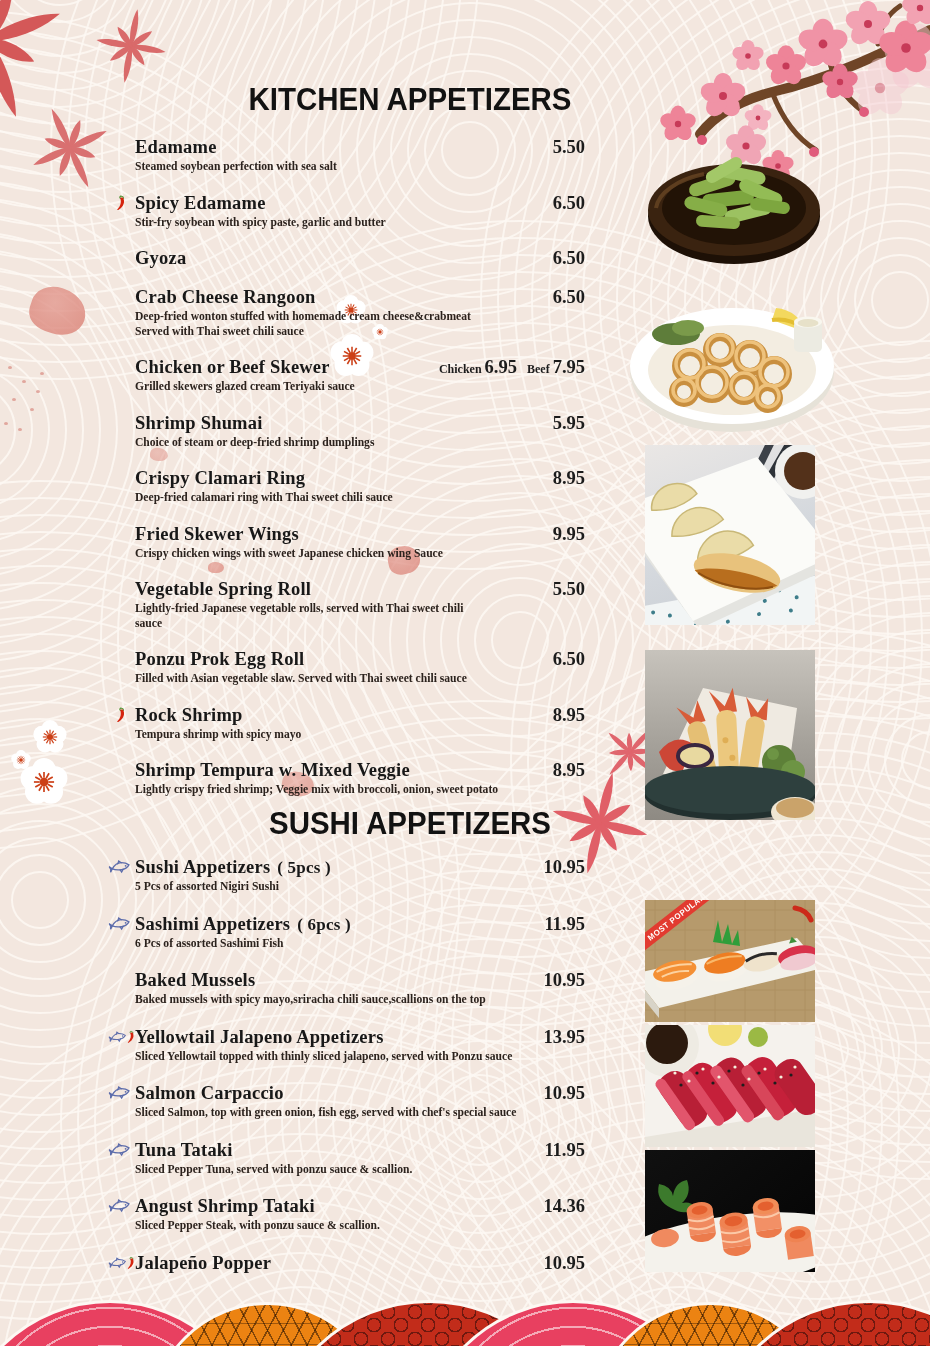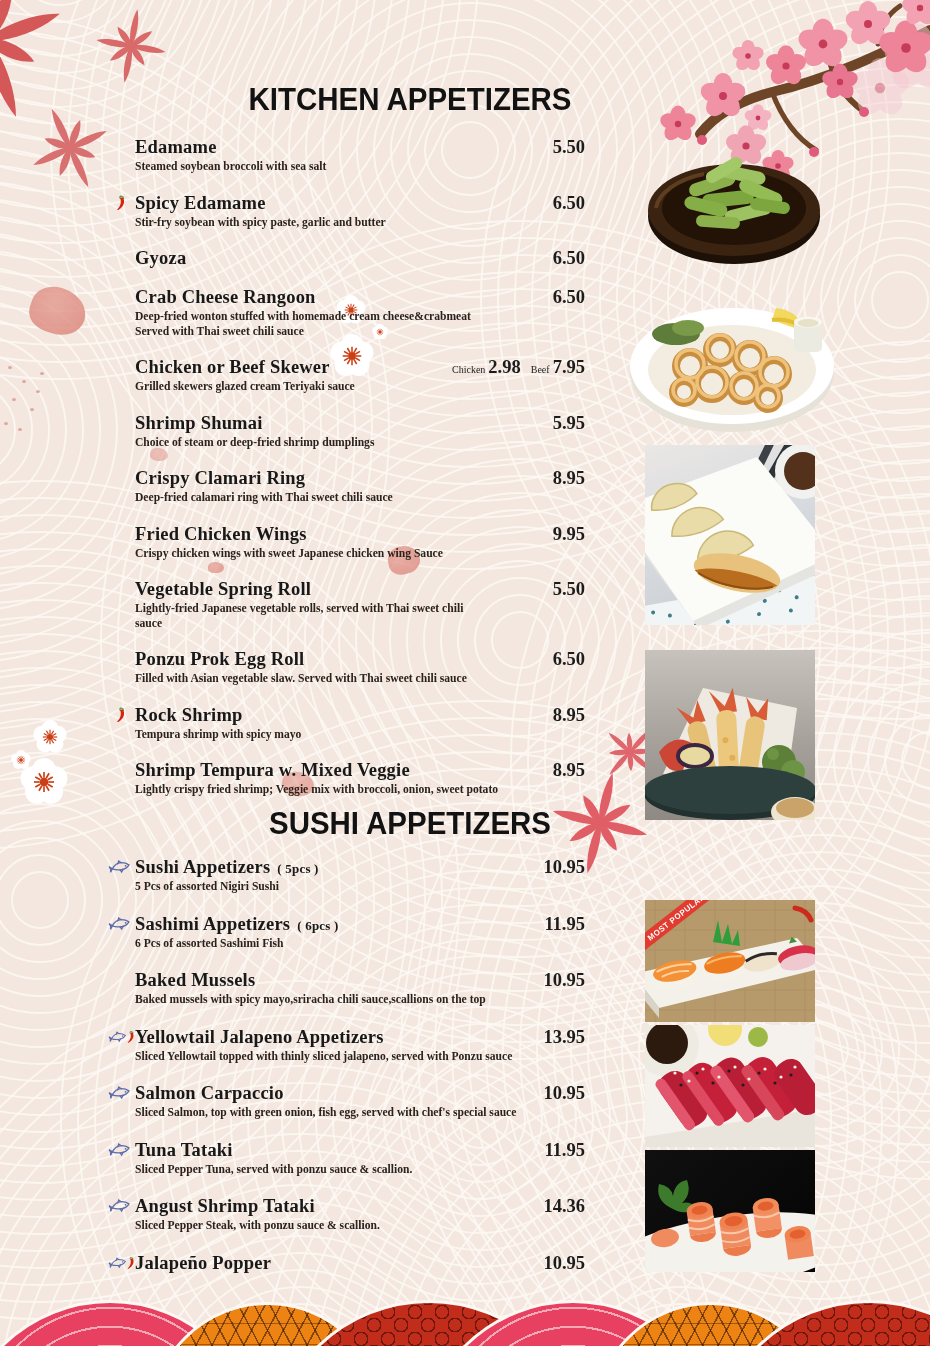--- a/index.html
+++ b/index.html
@@ -19,23 +19,23 @@
   #title-kitchen{top:82px;}
   #title-sushi{top:806px;}
   
   .items{position:absolute; left:108px; width:477px;}
   #items-0{top:137px;}
   #items-1{top:857px;}
   .mi{position:relative; padding-left:27px; margin-bottom:18px;}
   #items-1 .mi{margin-bottom:19px;}
   .l1{display:flex; justify-content:space-between; align-items:baseline;gap:40px;}
   .nm{font-size:18.5px; font-weight:700; color:#181818; letter-spacing:.2px; white-space:nowrap;}
-  .sf{font-size:13px; font-weight:700; margin-left:7px;}
+  .sf{font-size:17px; font-weight:700; margin-left:7px;}
   .pr{font-size:18.5px; font-weight:700; white-space:nowrap;}
-  .pl{font-size:10px; font-weight:400; margin-right:3px;text-align:right;}
+  .pl{font-size:12px; font-weight:700; margin-right:3px;text-align:right;}
   .pv{font-size:18.5px; font-weight:700;}
   .pv.first{margin-right:10px;}
   .ds{font-size:11.6px; font-weight:700; color:#2b221d; line-height:14.5px;
       max-width:394px; white-space:pre-line; margin-top:2px;}
   .ic{position:absolute; left:0; top:2px; width:27px; display:flex; align-items:center;}
   .ic.solo{padding-left:9px;}
   .ic .chili{margin-left:-2px;}
   
   .photo{position:absolute; overflow:hidden;}
   #ph-gyoza  {left:645px; top:445px; width:170px; height:180px;
@@ -644,21 +644,21 @@
     </div>
 
   <h1 class="sec-title" id="title-kitchen">KITCHEN APPETIZERS</h1>
   <div class="items" id="items-0">
       <div class="mi">
         <span class="ic"></span>
         <div class="l1">
           <span class="nm"><span>Edamame</span></span>
           <span class="pr">5.50</span>
         </div>
-        <div class="ds">Steamed soybean broccoli with sea salt</div>
+        <div class="ds">Steamed soybean perfection with sea salt</div>
       </div>
       <div class="mi">
         <span class="ic solo">
           <svg class="chili" width="11" height="16" viewBox="0 0 11 16">
    <path d="M5.4,3.4 C4.3,2.1 5,0.8 6.6,1.3 C7.9,1.7 8.6,2.5 8.4,3.4" fill="none" stroke="#4e8f2f" stroke-width="1.2" stroke-linecap="round"></path>
    <path d="M8,3 C10.4,6.3 8.8,11.9 3.3,14.9 C2.4,15.4 1.8,14.7 2.6,13.9 C5.9,10.8 6.4,6.6 5.3,3.5 C5.1,2.7 7.2,1.9 8,3 Z" fill="#d5250f"></path>
  </svg>
         </span>
         <div class="l1">
           <span class="nm"><span>Spicy Edamame</span></span>
@@ -679,21 +679,21 @@
           <span class="nm"><span>Crab Cheese Rangoon</span></span>
           <span class="pr">6.50</span>
         </div>
         <div class="ds">Deep-fried wonton stuffed with homemade cream cheese&amp;crabmeat
 Served with Thai sweet chili sauce</div>
       </div>
       <div class="mi">
         <span class="ic"></span>
         <div class="l1">
           <span class="nm"><span>Chicken or Beef Skewer</span></span>
-          <span class="pr"><span class="pl">Chicken</span><span class="pv first">2.98</span><span class="pl">Beef</span><span class="pv">7.95</span></span>
+          <span class="pr"><span class="pl">Chicken</span><span class="pv first">6.95</span><span class="pl">Beef</span><span class="pv">7.95</span></span>
         </div>
         <div class="ds">Grilled skewers glazed cream Teriyaki sauce</div>
       </div>
       <div class="mi">
         <span class="ic"></span>
         <div class="l1">
           <span class="nm"><span>Shrimp Shumai</span></span>
           <span class="pr">5.95</span>
         </div>
         <div class="ds">Choice of steam or deep-fried shrimp dumplings</div>
@@ -702,21 +702,21 @@
         <span class="ic"></span>
         <div class="l1">
           <span class="nm"><span>Crispy Clamari Ring</span></span>
           <span class="pr">8.95</span>
         </div>
         <div class="ds">Deep-fried calamari ring with Thai sweet chili sauce</div>
       </div>
       <div class="mi">
         <span class="ic"></span>
         <div class="l1">
-          <span class="nm"><span>Fried Chicken Wings</span></span>
+          <span class="nm"><span>Fried Skewer Wings</span></span>
           <span class="pr">9.95</span>
         </div>
         <div class="ds">Crispy chicken wings with sweet Japanese chicken wing Sauce</div>
       </div>
       <div class="mi">
         <span class="ic"></span>
         <div class="l1">
           <span class="nm"><span>Vegetable Spring Roll</span></span>
           <span class="pr">5.50</span>
         </div>

